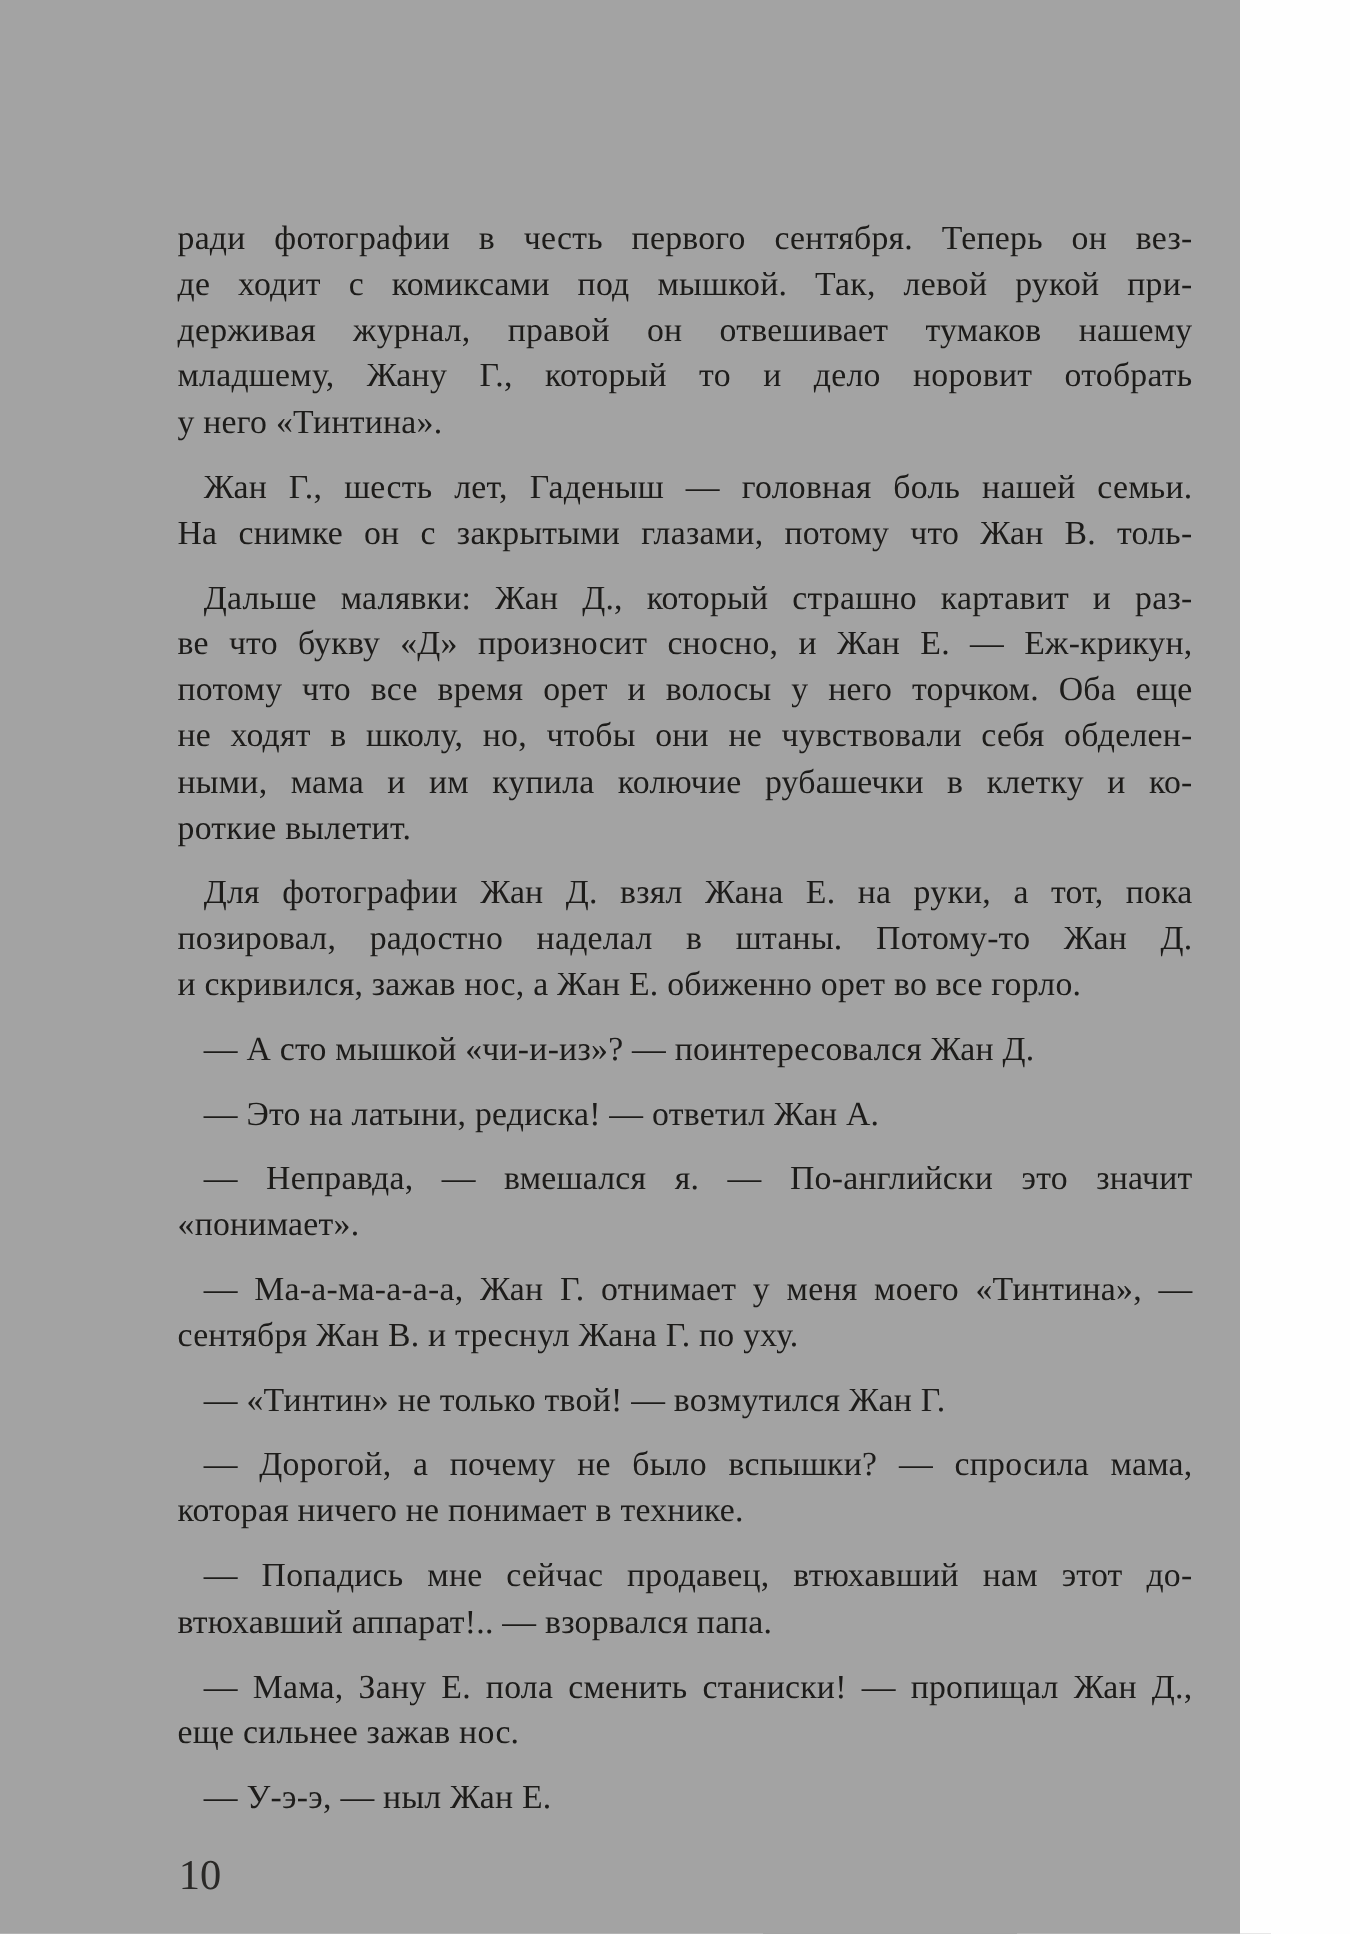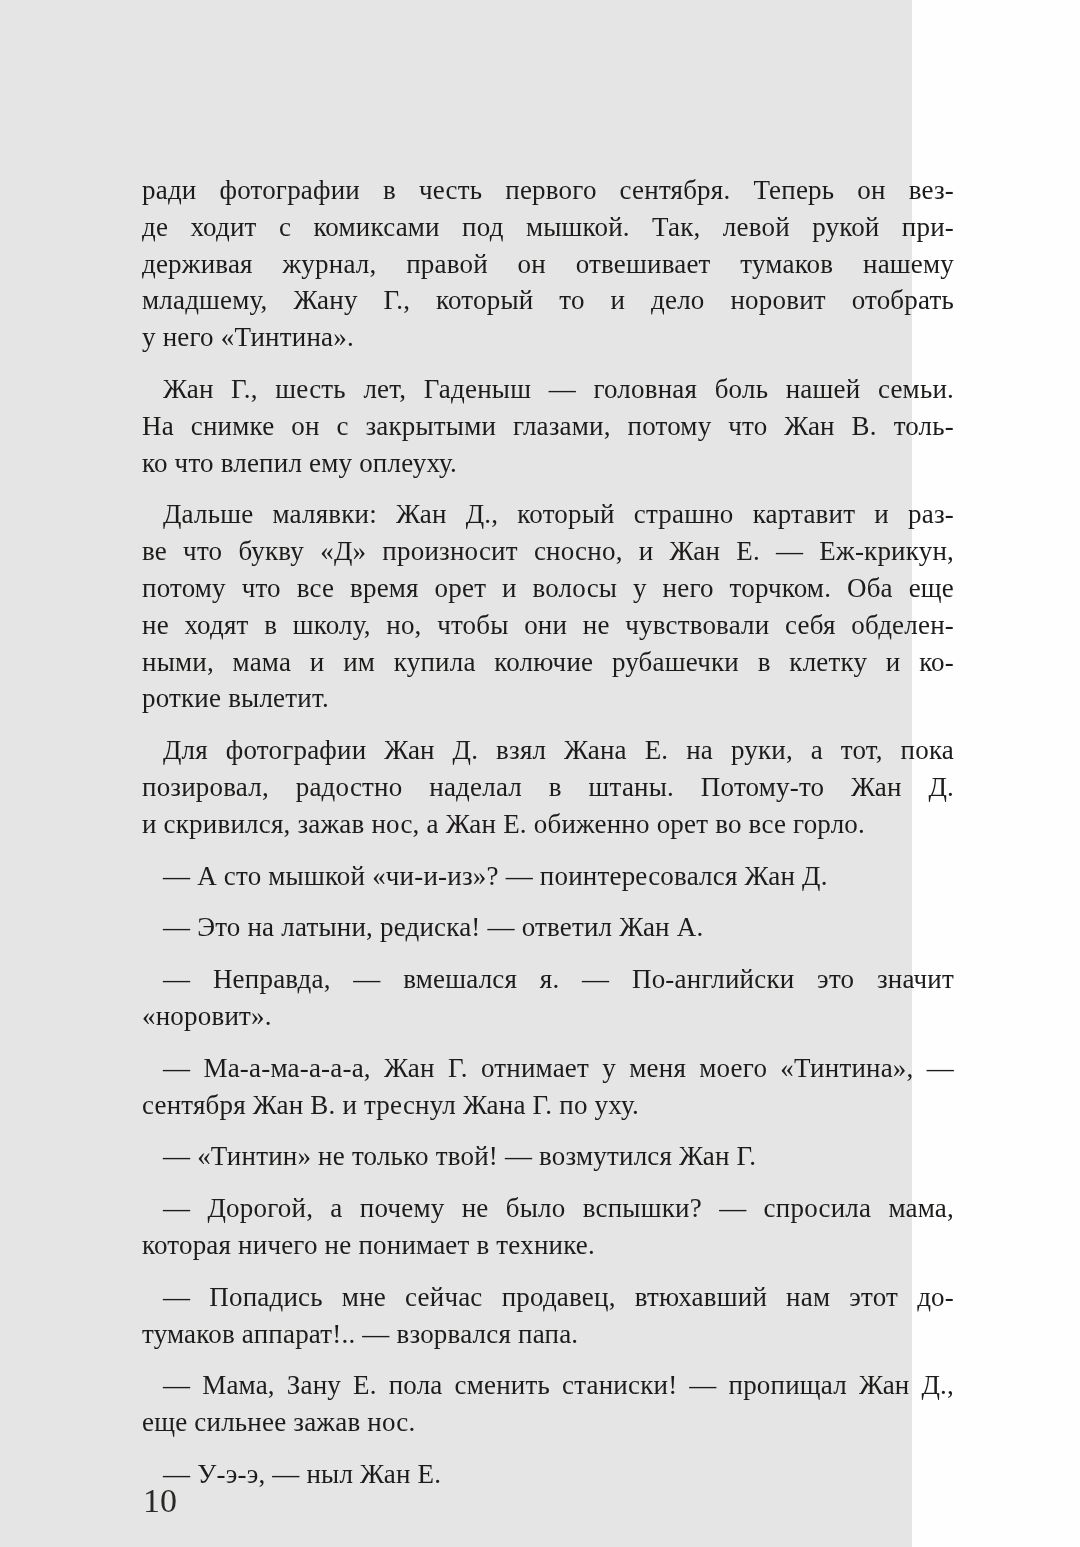--- a/index.html
+++ b/index.html
@@ -5,23 +5,23 @@
   html, body { margin: 0; padding: 0; }
   body {
     width: 1080px;
     height: 1547px;
     background: #fefefe;
     font-family: "Liberation Serif", "DejaVu Serif", serif;
     overflow: hidden;
   }
   .page {
     position: relative;
-    width: 912px;
+    width: 992px;
     height: 1547px;
-    background: #e5e5e5;
+    background: #a3a3a3;
     color: #1d1c1a;
   }
   .text-block {
     position: absolute;
     left: 142px;
     top: 172px;
     width: 812px;
     font-size: 27px;
     line-height: 36.8px;
     letter-spacing: 0.2px;
@@ -58,21 +58,20 @@
       <div class="paragraph">
         <div class="line">ради фотографии в честь первого сентября. Теперь он вез-</div>
         <div class="line">де ходит с комиксами под мышкой. Так, левой рукой при-</div>
         <div class="line">держивая журнал, правой он отвешивает тумаков нашему</div>
         <div class="line">младшему, Жану Г., который то и дело норовит отобрать</div>
         <div class="line last">у него «Тинтина».</div>
       </div>
       <div class="paragraph">
         <div class="line first-indent">Жан Г., шесть лет, Гаденыш — головная боль нашей семьи.</div>
         <div class="line">На снимке он с закрытыми глазами, потому что Жан В. толь-</div>
-        <div class="line last">ко что влепил ему оплеуху.</div>
       </div>
       <div class="paragraph">
         <div class="line first-indent">Дальше малявки: Жан Д., который страшно картавит и раз-</div>
         <div class="line">ве что букву «Д» произносит сносно, и Жан Е. — Еж-крикун,</div>
         <div class="line">потому что все время орет и волосы у него торчком. Оба еще</div>
         <div class="line">не ходят в школу, но, чтобы они не чувствовали себя обделен-</div>
         <div class="line">ными, мама и им купила колючие рубашечки в клетку и ко-</div>
         <div class="line last">роткие вылетит.</div>
       </div>
       <div class="paragraph">
@@ -81,36 +80,36 @@
         <div class="line last">и скривился, зажав нос, а Жан Е. обиженно орет во все горло.</div>
       </div>
       <div class="paragraph">
         <div class="line last first-indent">— А сто мышкой «чи-и-из»? — поинтересовался Жан Д.</div>
       </div>
       <div class="paragraph">
         <div class="line last first-indent">— Это на латыни, редиска! — ответил Жан А.</div>
       </div>
       <div class="paragraph">
         <div class="line first-indent">— Неправда, — вмешался я. — По-английски это значит</div>
-        <div class="line last">«норовит».</div>
+        <div class="line last">«понимает».</div>
       </div>
       <div class="paragraph">
         <div class="line first-indent">— Ма-а-ма-а-а-а, Жан Г. отнимает у меня моего «Тинтина», —</div>
         <div class="line last">сентября Жан В. и треснул Жана Г. по уху.</div>
       </div>
       <div class="paragraph">
         <div class="line last first-indent">— «Тинтин» не только твой! — возмутился Жан Г.</div>
       </div>
       <div class="paragraph">
         <div class="line first-indent">— Дорогой, а почему не было вспышки? — спросила мама,</div>
         <div class="line last">которая ничего не понимает в технике.</div>
       </div>
       <div class="paragraph">
         <div class="line first-indent">— Попадись мне сейчас продавец, втюхавший нам этот до-</div>
-        <div class="line last">тумаков аппарат!.. — взорвался папа.</div>
+        <div class="line last">втюхавший аппарат!.. — взорвался папа.</div>
       </div>
       <div class="paragraph">
         <div class="line first-indent">— Мама, Зану Е. пола сменить станиски! — пропищал Жан Д.,</div>
         <div class="line last">еще сильнее зажав нос.</div>
       </div>
       <div class="paragraph">
         <div class="line last first-indent">— У-э-э, — ныл Жан Е.</div>
       </div>
     </div>
   <div class="folio">10</div>

